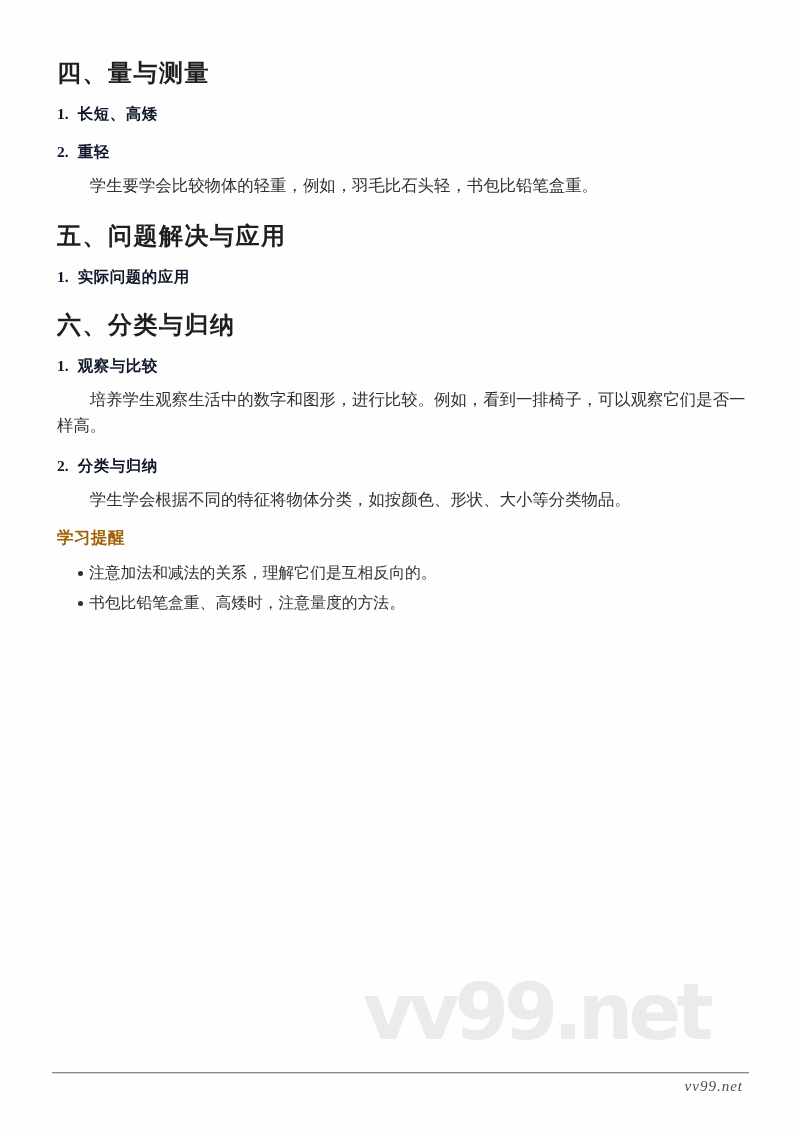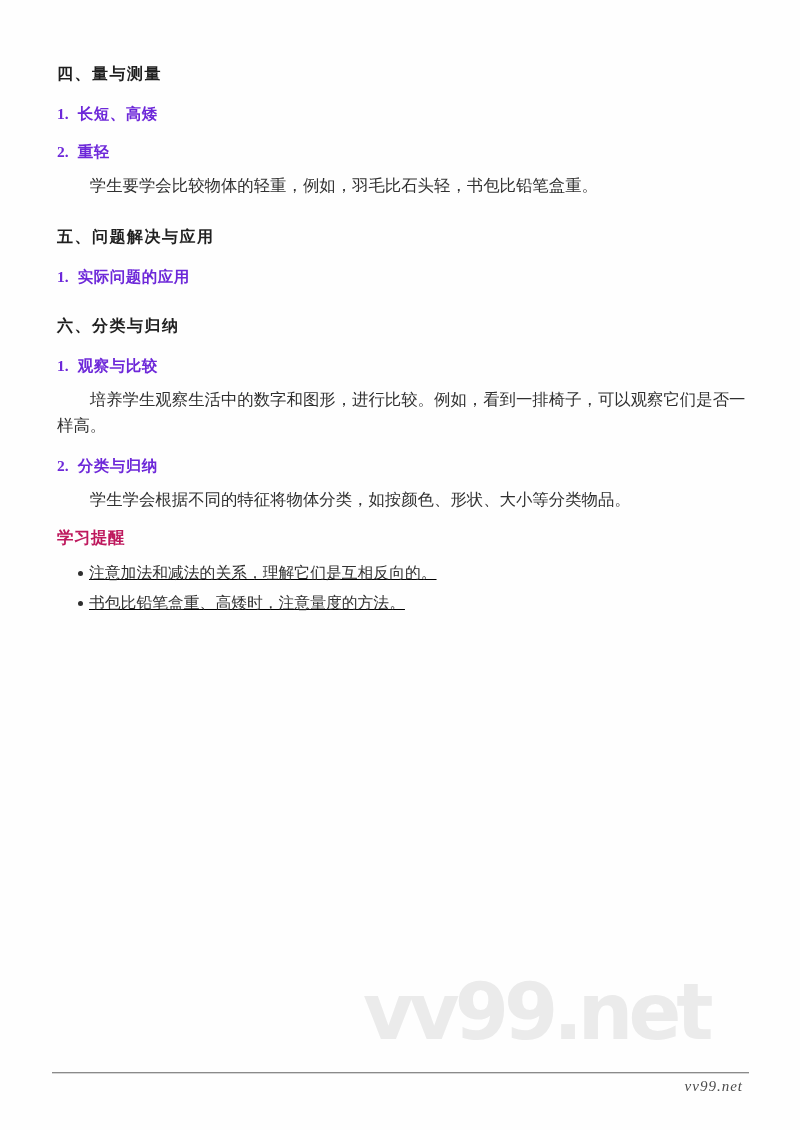--- a/index.html
+++ b/index.html
@@ -16,32 +16,32 @@
   }
   .content {
     position: absolute;
     left: 57px; top: 60px;
     width: 691px;
   }
   h2.sec {
     margin: 24px 0 0 0;
     font-family: "DejaVu Sans", sans-serif;
     font-weight: bold;
-    font-size: 16px;
+    font-size: 24px;
     line-height: 27px;
     letter-spacing: 1.5px;
     color: #1f1f1f;
   }
   h2.sec.first { margin-top: 0; }
   h3.sub {
     margin: 16px 0 0 0;
     font-weight: bold;
     font-size: 15.5px;
     line-height: 21px;
-    color: #6d28d9;
+    color: #0f172a;
   }
   h3.sub .num {
     font-family: "Liberation Serif", serif;
     margin-right: 9px;
   }
   h3.sub .lbl {
     font-family: "DejaVu Sans", sans-serif;
     letter-spacing: 0.5px;
   }
   p.body {
@@ -51,27 +51,26 @@
     color: #303030;
   }
   p.body.indent { text-indent: 2em; }
   h4.reminder {
     margin: 13px 0 0 0;
     font-family: Liberation Serif, serif;
     font-weight: bold;
     font-size: 16.5px;
     line-height: 23px;
     letter-spacing: 0.5px;
-    color: #be185d;
+    color: #a16207;
   }
   ul.tips {
     list-style: none;
     margin: 11px 0 0 0;
     padding: 0;
-    text-decoration: underline;
   }
   ul.tips li {
     position: relative;
     margin: 4px 0 0 0;
     padding-left: 32px;
     font-size: 15.8px;
     line-height: 26px;
     color: #303030;
   }
   ul.tips li .dot {

